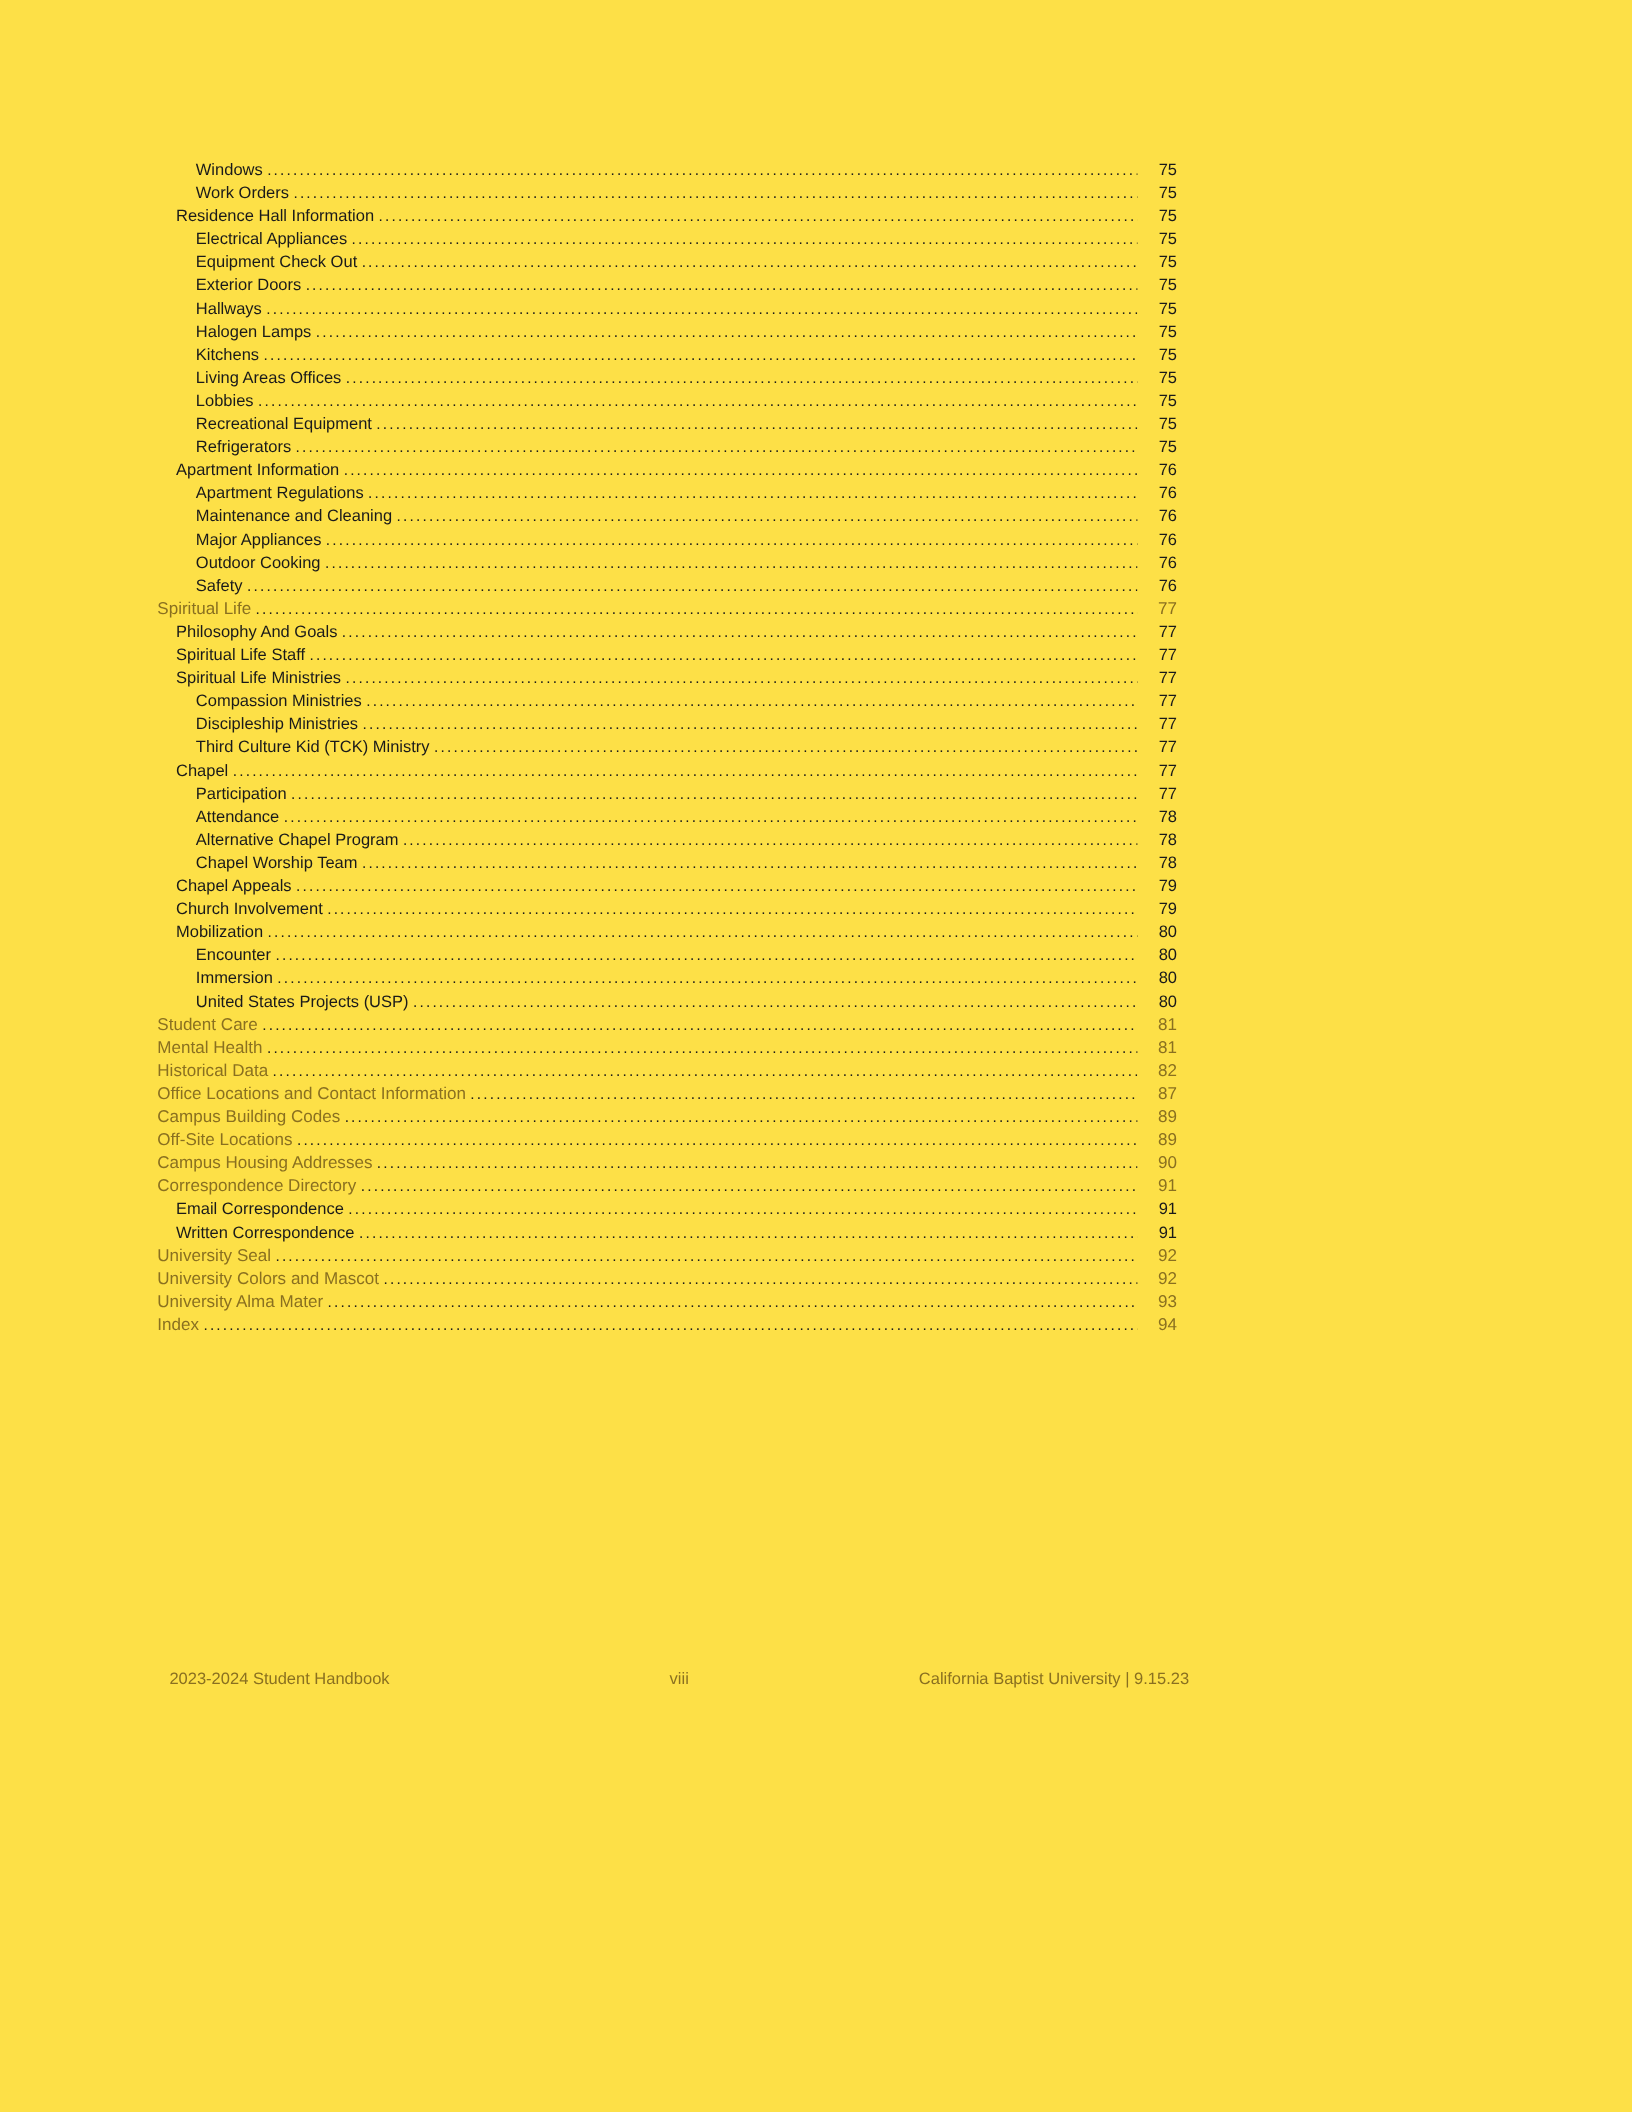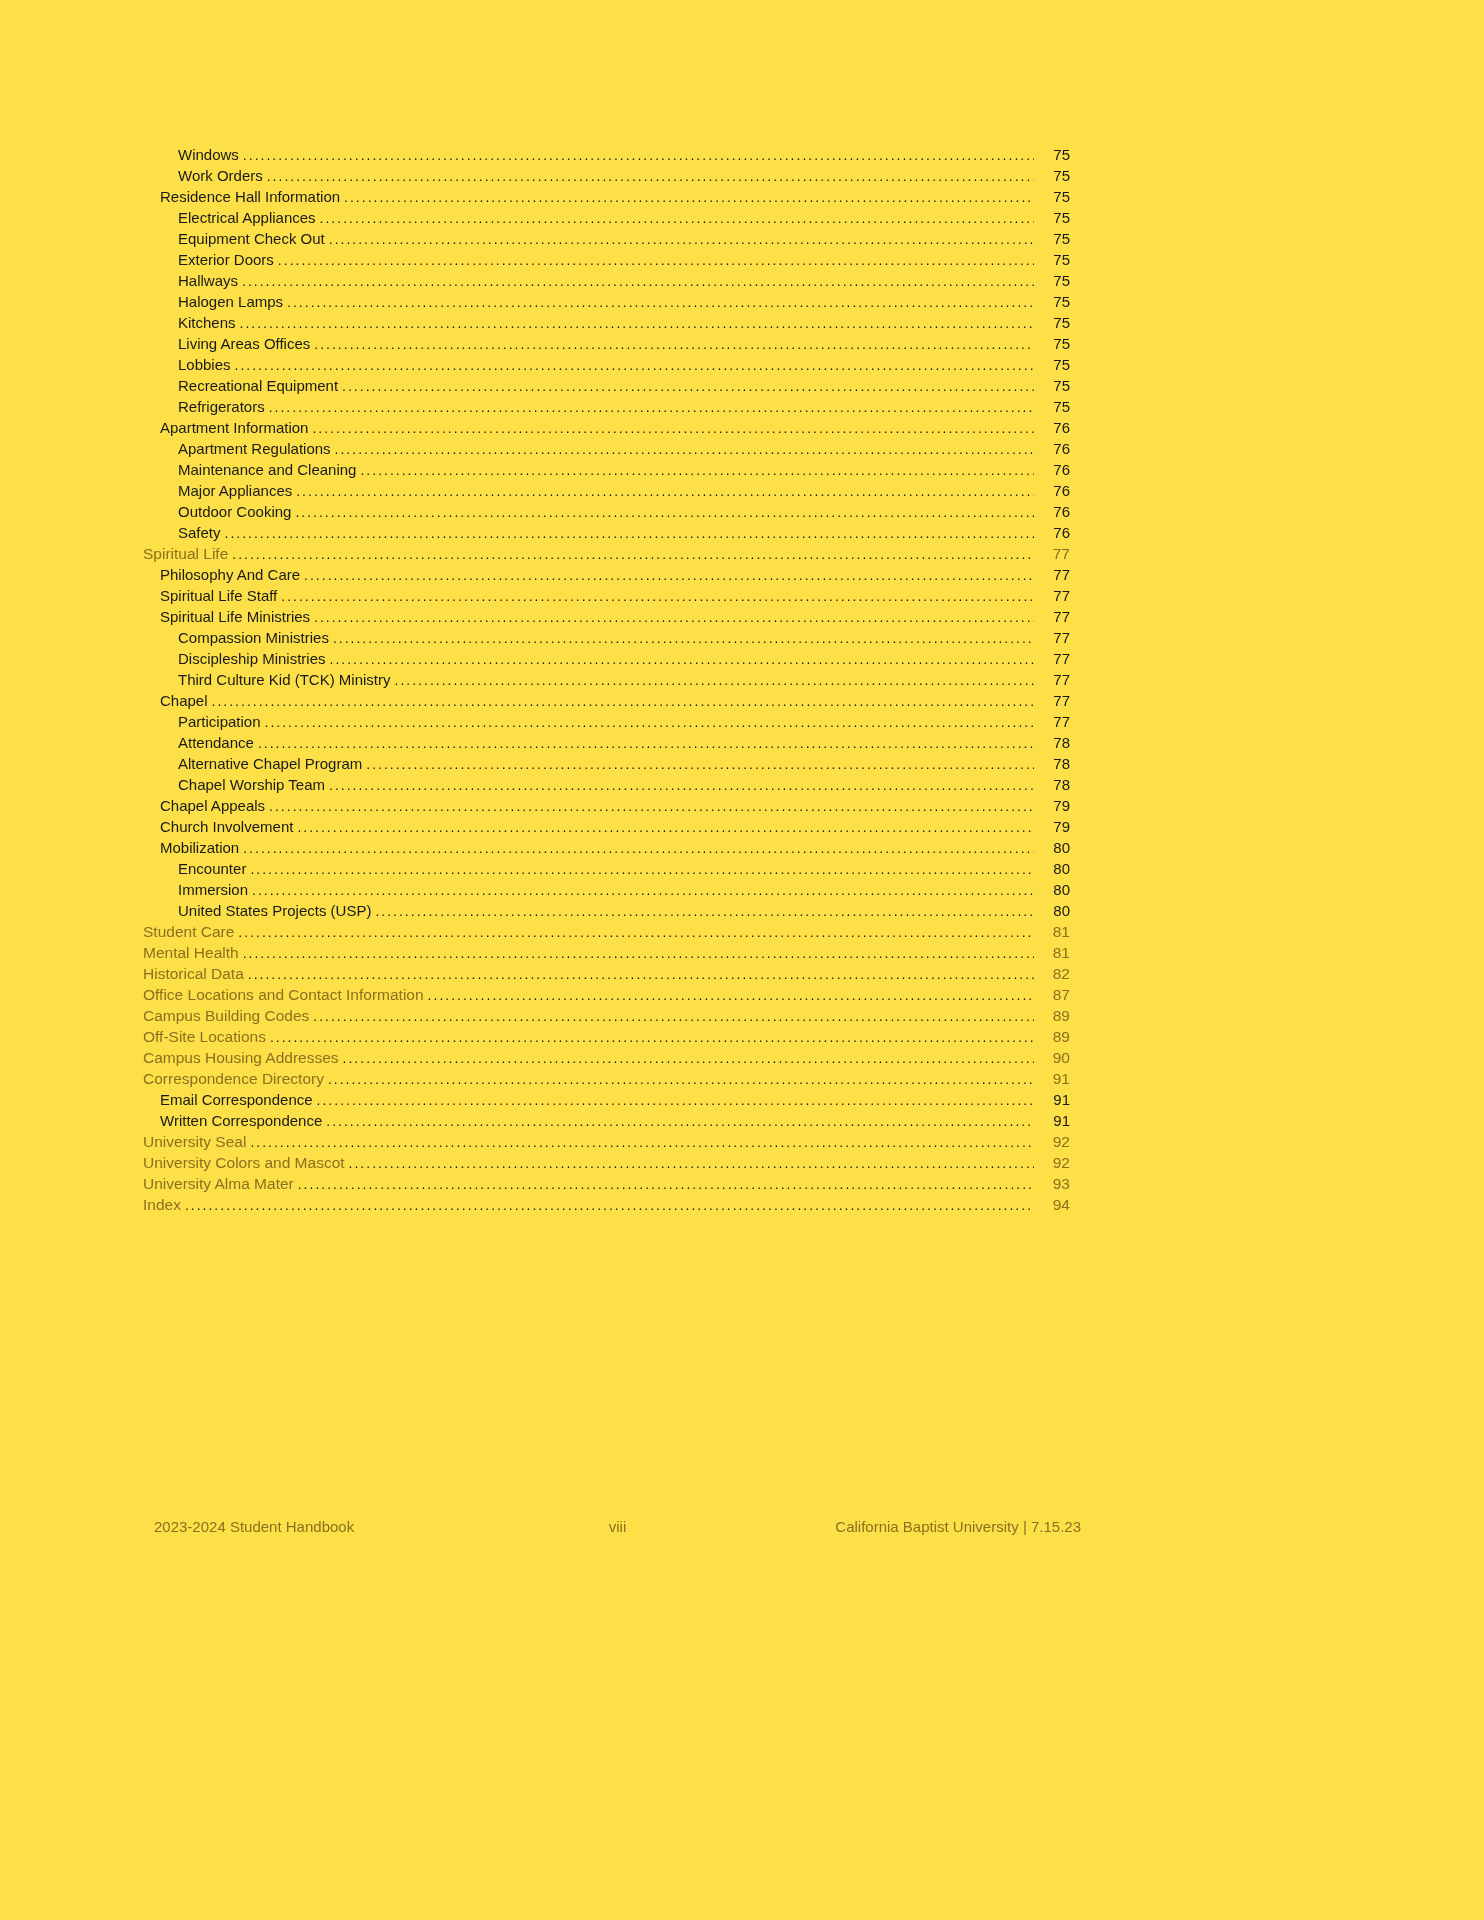--- a/index.html
+++ b/index.html
@@ -174,21 +174,21 @@
         <span class="toc-title">Safety</span>
         <span class="leader"></span>
         <span class="toc-page">76</span>
       </div>
       <div class="toc-row level-1">
         <span class="toc-title">Spiritual Life</span>
         <span class="leader"></span>
         <span class="toc-page">77</span>
       </div>
       <div class="toc-row level-2">
-        <span class="toc-title">Philosophy And Care</span>
+        <span class="toc-title">Philosophy And Goals</span>
         <span class="leader"></span>
         <span class="toc-page">77</span>
       </div>
       <div class="toc-row level-2">
         <span class="toc-title">Spiritual Life Staff</span>
         <span class="leader"></span>
         <span class="toc-page">77</span>
       </div>
       <div class="toc-row level-2">
         <span class="toc-title">Spiritual Life Ministries</span>
@@ -333,16 +333,16 @@
       <div class="toc-row level-1">
         <span class="toc-title">Index</span>
         <span class="leader"></span>
         <span class="toc-page">94</span>
       </div>
     </div>
 
   <div class="footer">
     <span class="footer-left">2023-2024 Student Handbook</span>
     <span class="footer-center">viii</span>
-    <span class="footer-right">California Baptist University | 7.15.23</span>
+    <span class="footer-right">California Baptist University | 9.15.23</span>
   </div>
 
 </div>
 
 </body></html>

